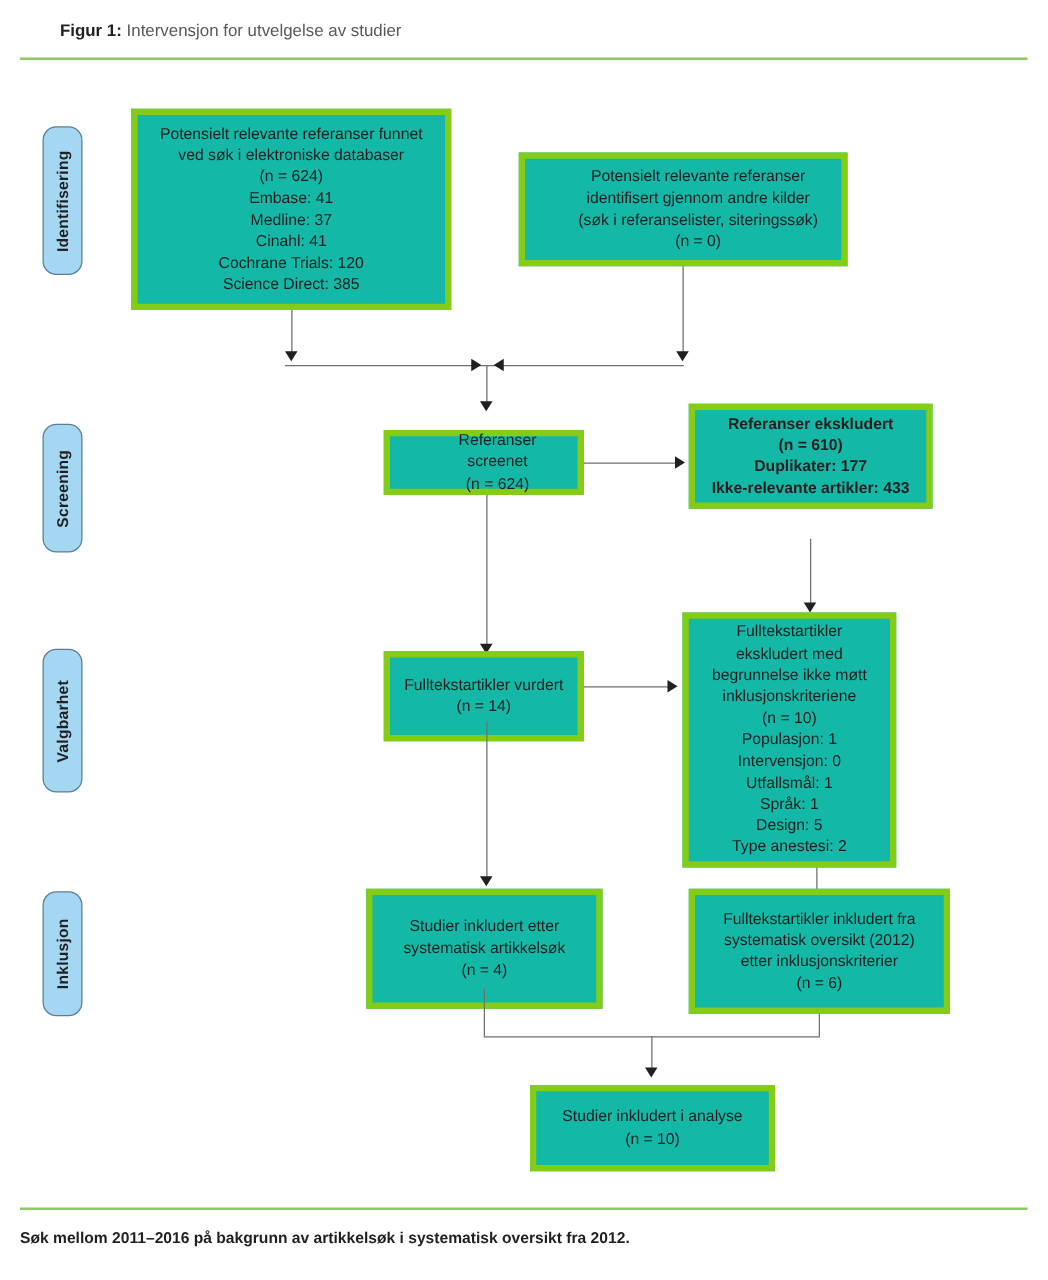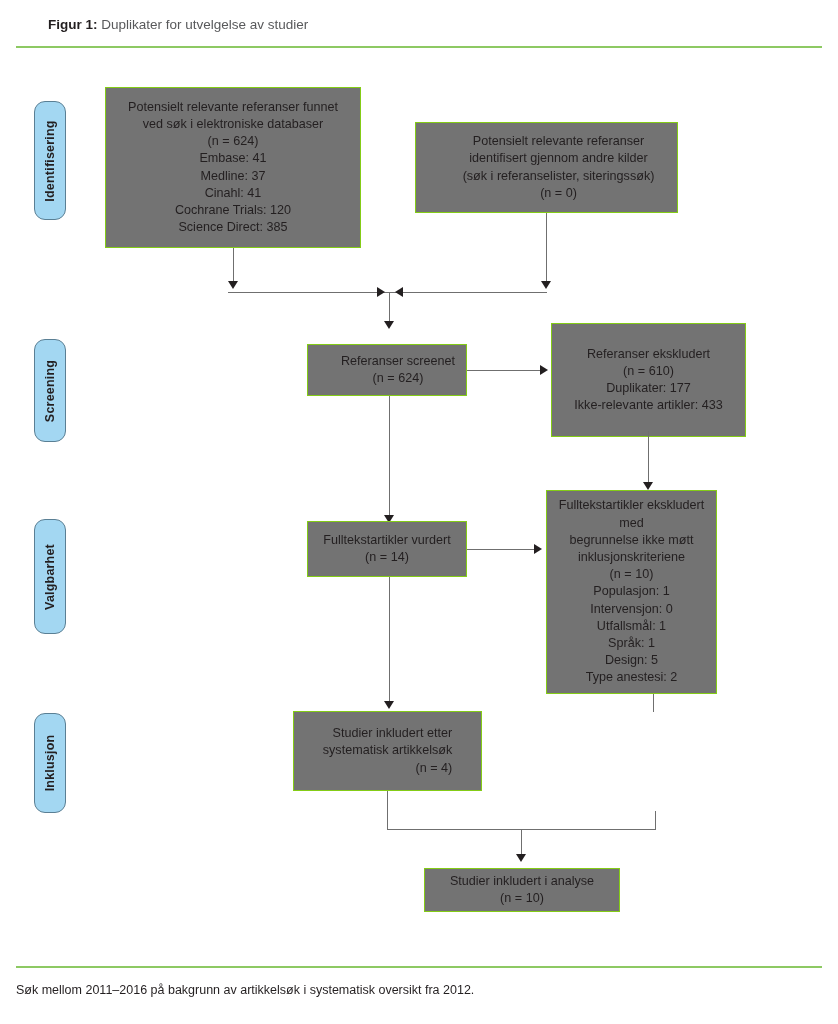--- a/index.html
+++ b/index.html
@@ -45,20 +45,21 @@
   #rule-bottom { top: 966px; }
 
   #figure-footnote {
     position: absolute;
     left: 16px;
     top: 982px;
     font-size: 12.5px;
     line-height: 17px;
     color: #231f20;
     white-space: nowrap;
+    font-weight: bold;
   }
 
   
   #diagram {
     position: absolute;
     left: 0;
     top: 0;
     width: 838px;
     height: 1024px;
   }
@@ -80,22 +81,22 @@
     font-size: 12.5px;
     font-weight: bold;
     color: #231f20;
     letter-spacing: 0.2px;
   }
 
   
   .flow-box {
     position: absolute;
     box-sizing: border-box;
-    background: #737373;
-    border: 1px solid #84cc16;
+    background: #14b8a6;
+    border: 5px solid #84cc16;
     display: flex;
     align-items: center;
     justify-content: center;
     text-align: center;
   }
   .flow-box .box-text {
     font-size: 12.6px;
     line-height: 17.2px;
     color: #231f20;
     padding: 2px 8px;
@@ -129,21 +130,21 @@
     border-top: 5px solid transparent;
     border-bottom: 5px solid transparent;
     border-right: 8px solid #231f20;
   }
 </style>
 </head>
 <body>
 
 <div id="figure-header">
   <span class="fig-label">Figur 1:</span>
-  <span class="fig-caption">Duplikater for utvelgelse av studier</span>
+  <span class="fig-caption">Intervensjon for utvelgelse av studier</span>
 </div>
 <div class="rule" id="rule-top"></div>
 
 <div id="diagram">
 
   <div class="stage-tab" style="left:34px; top:101px; width:32px; height:119px;">
     <span class="stage-text">Identifisering</span>
   </div>
   <div class="stage-tab" style="left:34px; top:339px; width:32px; height:103px;">
     <span class="stage-text">Screening</span>
@@ -184,37 +185,37 @@
   <div class="arrow arrow-left" style="left:395px; top:287px;"></div>
 
   <div class="conn conn-v" style="left:389px; top:292px; height:33px;"></div>
   <div class="arrow arrow-down" style="left:384px; top:321px;"></div>
 
   <div class="flow-box" style="left:307px; top:344px; width:160px; height:52px;padding-left:22px;">
     <span class="box-text">Referanser screenet
 (n = 624)</span>
   </div>
 
-  <div class="flow-box" style="left:551px; top:323px; width:195px; height:114px;">
+  <div class="flow-box" style="left:551px; top:323px; width:195px; height:84px;font-weight:bold;">
     <span class="box-text">Referanser ekskludert
 (n = 610)
 Duplikater: 177
 Ikke-relevante artikler: 433</span>
   </div>
 
   <div class="conn conn-h" style="left:467px; top:370px; width:75px;"></div>
   <div class="arrow arrow-right" style="left:540px; top:365px;"></div>
 
   <div class="conn conn-v" style="left:648px; top:431px; height:55px;"></div>
   <div class="arrow arrow-down" style="left:643px; top:482px;"></div>
 
   <div class="conn conn-v" style="left:389px; top:396px; height:122px;"></div>
   <div class="arrow arrow-down" style="left:384px; top:515px;"></div>
 
-  <div class="flow-box" style="left:307px; top:521px; width:160px; height:56px;">
+  <div class="flow-box" style="left:307px; top:521px; width:160px; height:72px;">
     <span class="box-text">Fulltekstartikler vurdert
 (n = 14)</span>
   </div>
 
   <div class="flow-box" style="left:546px; top:490px; width:171px; height:204px;">
     <span class="box-text">Fulltekstartikler ekskludert med
 begrunnelse ikke møtt
 inklusjonskriteriene
 (n = 10)
 Populasjon: 1
@@ -226,34 +227,40 @@
   </div>
 
   <div class="conn conn-h" style="left:467px; top:549px; width:70px;"></div>
   <div class="arrow arrow-right" style="left:534px; top:544px;"></div>
 
   <div class="conn conn-v" style="left:389px; top:577px; height:127px;"></div>
   <div class="arrow arrow-down" style="left:384px; top:701px;"></div>
 
   <div class="conn conn-v" style="left:653px; top:694px; height:18px;"></div>
 
-  <div class="flow-box" style="left:293px; top:711px; width:189px; height:80px;text-align:right;">
+  <div class="flow-box" style="left:293px; top:711px; width:189px; height:96px;">
     <span class="box-text">Studier inkludert etter
 systematisk artikkelsøk
 (n = 4)</span>
   </div>
 
+  <div class="flow-box" style="left:551px; top:711px; width:209px; height:100px;">
+    <span class="box-text">Fulltekstartikler inkludert fra
+systematisk oversikt (2012)
+etter inklusjonskriterier
+(n = 6)</span>
+  </div>
 
   <div class="conn conn-v" style="left:387px; top:791px; height:38px;"></div>
   <div class="conn conn-v" style="left:655px; top:811px; height:18px;"></div>
   <div class="conn conn-h" style="left:387px; top:829px; width:269px;"></div>
   <div class="conn conn-v" style="left:521px; top:829px; height:29px;"></div>
   <div class="arrow arrow-down" style="left:516px; top:854px;"></div>
 
-  <div class="flow-box" style="left:424px; top:868px; width:196px; height:44px;">
+  <div class="flow-box" style="left:424px; top:868px; width:196px; height:69px;">
     <span class="box-text">Studier inkludert i analyse
 (n = 10)</span>
   </div>
 
 </div>
 
 <div class="rule" id="rule-bottom"></div>
 <div id="figure-footnote">Søk mellom 2011–2016 på bakgrunn av artikkelsøk i systematisk oversikt fra 2012.</div>
 
 </body></html>

